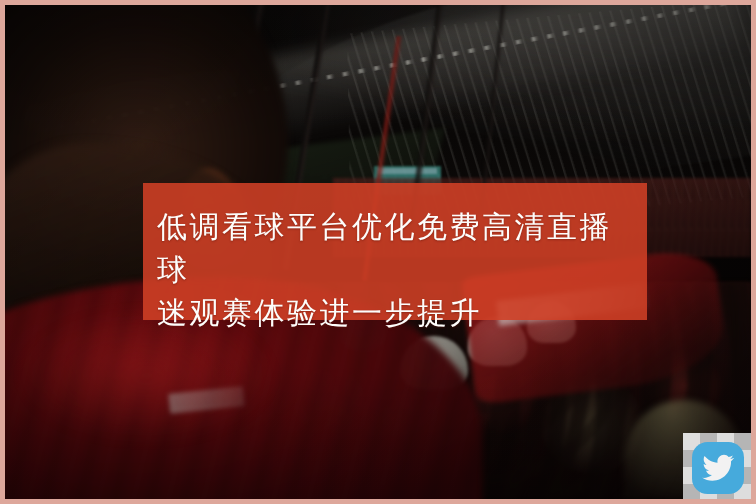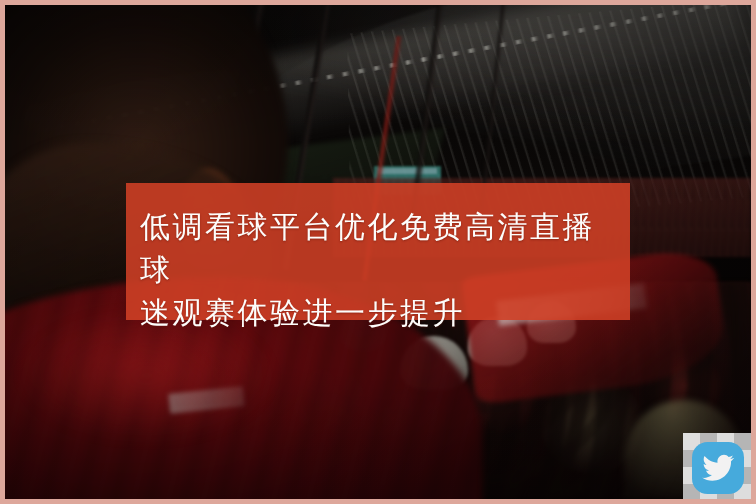--- a/index.html
+++ b/index.html
@@ -269,21 +269,21 @@
     position: absolute; inset: 0;
     background:
       radial-gradient(ellipse 85% 85% at 50% 45%, rgba(0,0,0,0) 35%, rgba(0,0,0,0.45) 100%),
       linear-gradient(180deg, rgba(0,0,0,0.18) 0%, rgba(0,0,0,0) 30%, rgba(0,0,0,0.30) 100%);
     pointer-events: none;
   }
 
   
   .headline-banner {
     position: absolute;
-    left: 121px;
+    left: 138px;
     top: 178px;
     width: 504px;
     height: 137px;
     background: rgba(208, 64, 38, 0.88);
     box-sizing: border-box;
     padding: 22px 14px 4px 14px;
     z-index: 5;
   }
   .headline-text {
     color: #fdfdfb;

